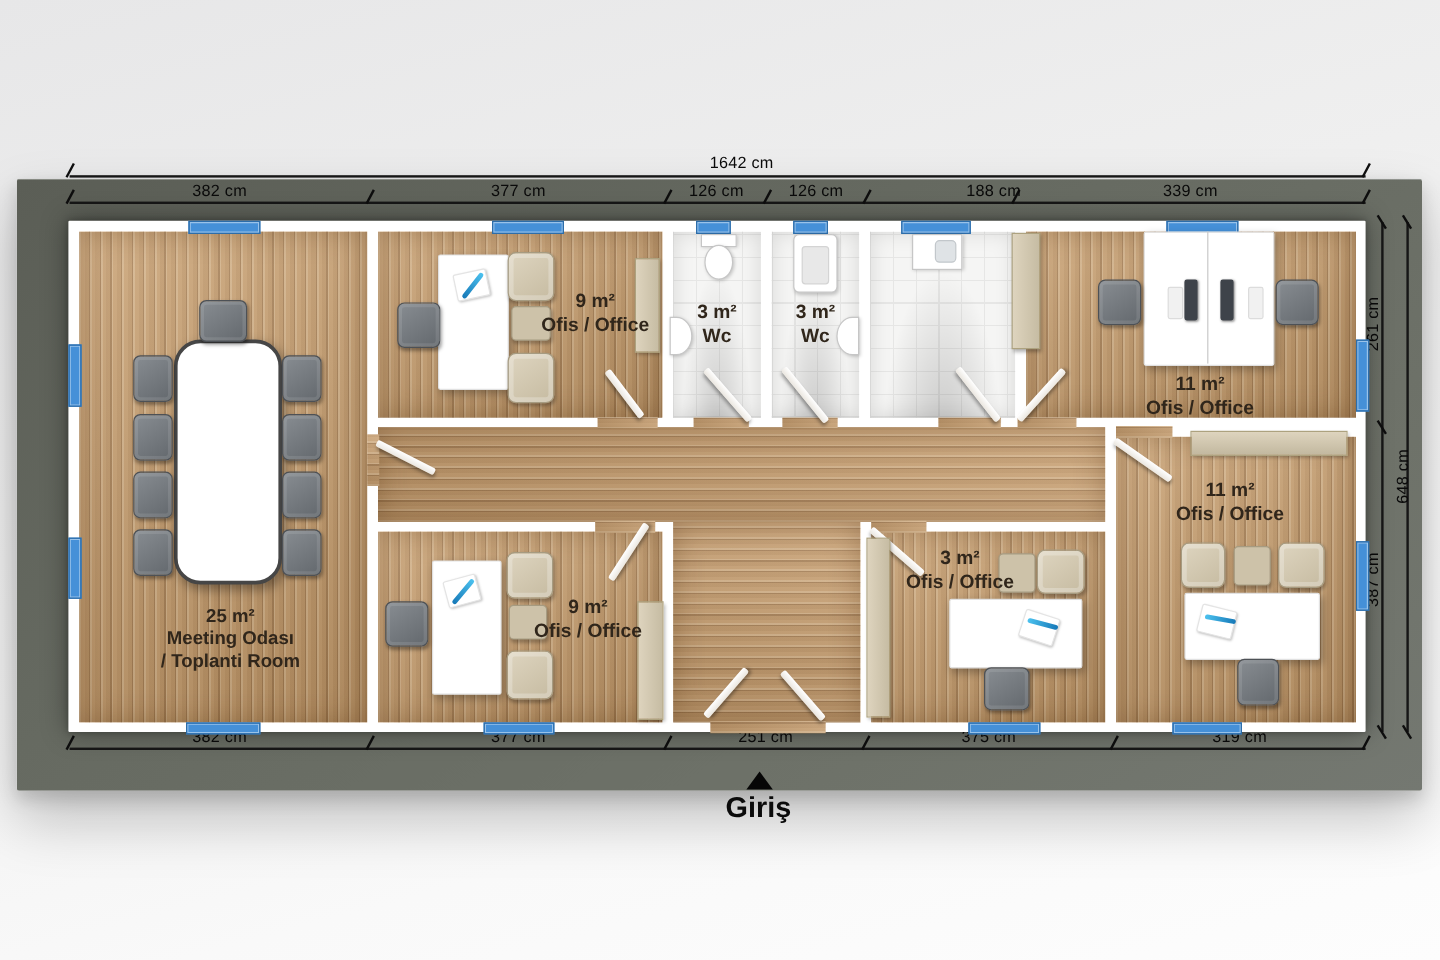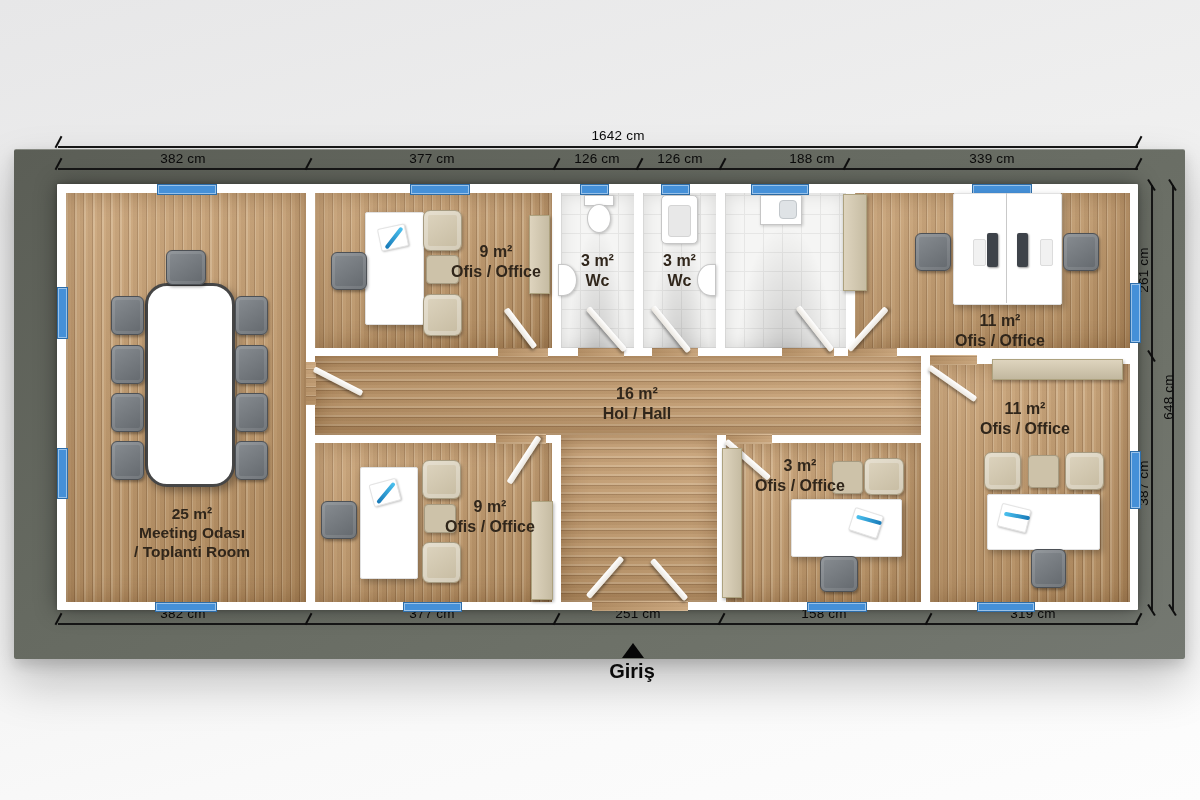--- a/index.html
+++ b/index.html
@@ -79,21 +79,21 @@
   .pad{background:#f1f1f1;border:1px solid #dcdcdc;border-radius:2px;}
   .fixture{background:#ffffff;border:1px solid #c6c6c6;box-shadow:1px 1px 3px rgba(0,0,0,0.2);}
   .dline{background:#161616;}
   .tick{width:13px;height:2px;background:#0e0e0e;transform:rotate(-62deg);}
   .tick-v{width:13px;height:2px;background:#0e0e0e;transform:rotate(58deg);}
   .dim{font-size:13.5px;color:#0a0a0a;text-align:center;letter-spacing:0.2px;}
   .dim-rot{transform:rotate(-90deg);}
   .rlabel{text-align:center;color:#30261b;font-weight:600;font-size:16px;line-height:20px;}
   .rlabel-sm{text-align:center;color:#30261b;font-weight:600;font-size:15.5px;line-height:19px;}
   .tri{width:0;height:0;border-left:11px solid transparent;border-right:11px solid transparent;border-bottom:15px solid #060606;}
-  .giris{font-size:20px;font-weight:600;color:#0a0a0a;text-align:center;}
+  .giris{font-size:24px;font-weight:600;color:#0a0a0a;text-align:center;}
 </style>
 </head>
 <body>
 
 <div class="stage">
 
   <div class="a deck" style="left:14px;top:149px;width:1171px;height:509px;"></div>
 
   <div class="a dline" style="left:58px;top:146px;width:1080px;height:1.5px;"></div>
   <div class="a tick" style="left:52px;top:141px;"></div>
@@ -105,34 +105,34 @@
   <div class="a tick" style="left:302px;top:163px;"></div>
   <div class="a tick" style="left:550px;top:163px;"></div>
   <div class="a tick" style="left:633px;top:163px;"></div>
   <div class="a tick" style="left:716px;top:163px;"></div>
   <div class="a tick" style="left:840px;top:163px;"></div>
   <div class="a tick" style="left:1132px;top:163px;"></div>
   <div class="a dim" style="left:143px;top:151px;width:80px;">382 cm</div>
   <div class="a dim" style="left:392px;top:151px;width:80px;">377 cm</div>
   <div class="a dim" style="left:557px;top:151px;width:80px;">126 cm</div>
   <div class="a dim" style="left:640px;top:151px;width:80px;">126 cm</div>
-  <div class="a dim" style="left:772px;top:151px;width:80px;">188 cm</div>
+  <div class="a dim" style="left:788px;top:151px;width:80px;">188 cm</div>
   <div class="a dim" style="left:952px;top:151px;width:80px;">339 cm</div>
 
   <div class="a dline" style="left:58px;top:623px;width:1080px;height:1.5px;"></div>
   <div class="a tick" style="left:52px;top:618px;"></div>
   <div class="a tick" style="left:302px;top:618px;"></div>
   <div class="a tick" style="left:550px;top:618px;"></div>
   <div class="a tick" style="left:715px;top:618px;"></div>
   <div class="a tick" style="left:922px;top:618px;"></div>
   <div class="a tick" style="left:1132px;top:618px;"></div>
   <div class="a dim" style="left:143px;top:606px;width:80px;">382 cm</div>
   <div class="a dim" style="left:392px;top:606px;width:80px;">377 cm</div>
   <div class="a dim" style="left:598px;top:606px;width:80px;">251 cm</div>
-  <div class="a dim" style="left:784px;top:606px;width:80px;">158 cm</div>
+  <div class="a dim" style="left:784px;top:606px;width:80px;">375 cm</div>
   <div class="a dim" style="left:993px;top:606px;width:80px;">319 cm</div>
 
   <div class="a dline" style="left:1151px;top:185px;width:1.5px;height:425px;"></div>
   <div class="a tick-v" style="left:1145px;top:184px;"></div>
   <div class="a tick-v" style="left:1145px;top:355px;"></div>
   <div class="a tick-v" style="left:1145px;top:609px;"></div>
   <div class="a dim dim-rot" style="left:1104px;top:262px;width:80px;height:16px;">261 cm</div>
   <div class="a dim dim-rot" style="left:1104px;top:475px;width:80px;height:16px;">387 cm</div>
   <div class="a dline" style="left:1172px;top:185px;width:1.5px;height:425px;"></div>
   <div class="a tick-v" style="left:1166px;top:184px;"></div>
@@ -272,24 +272,20 @@
     <div>Wc</div>
   </div>
   <div class="a rlabel" style="left:643px;top:251px;width:73px;">
     <div>3 m²</div>
     <div>Wc</div>
   </div>
   <div class="a rlabel" style="left:920px;top:311px;width:160px;">
     <div>11 m²</div>
     <div>Ofis / Office</div>
   </div>
-  <div class="a rlabel" style="left:557px;top:384px;width:160px;">
-    <div>16 m²</div>
-    <div>Hol / Hall</div>
-  </div>
   <div class="a rlabel" style="left:410px;top:497px;width:160px;">
     <div>9 m²</div>
     <div>Ofis / Office</div>
   </div>
   <div class="a rlabel" style="left:720px;top:456px;width:160px;">
     <div>3 m²</div>
     <div>Ofis / Office</div>
   </div>
   <div class="a rlabel" style="left:945px;top:399px;width:160px;">
     <div>11 m²</div>

